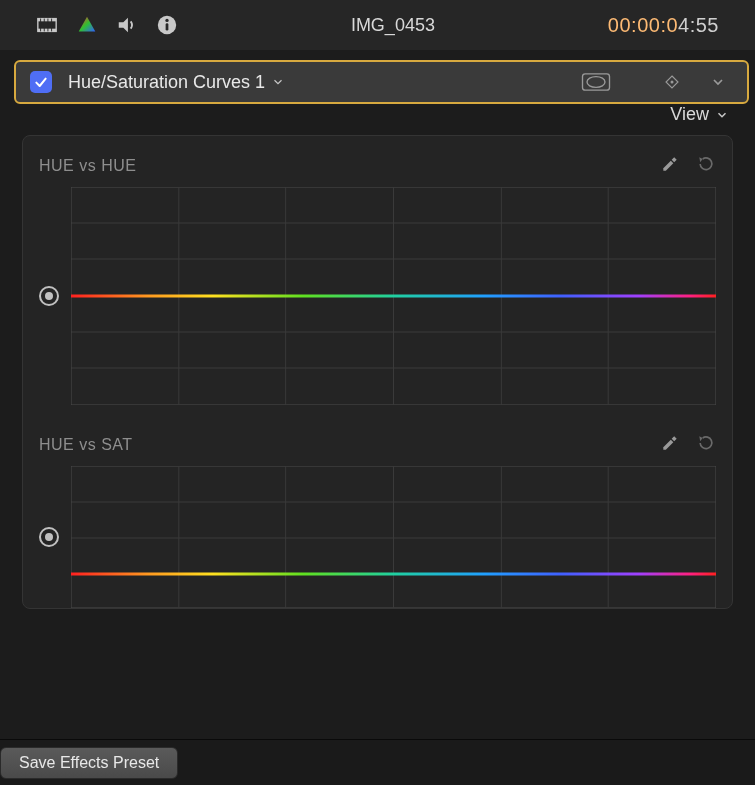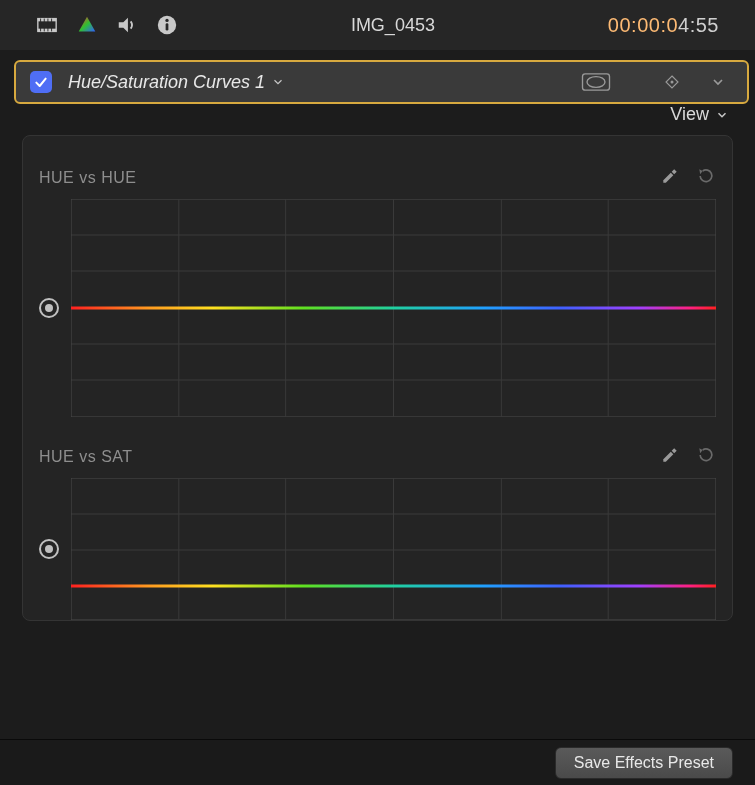--- a/index.html
+++ b/index.html
@@ -23,21 +23,21 @@
     padding: 0 36px;
     gap: 18px;
   }
   .topbar .icon { width: 22px; height: 22px; display:flex; align-items:center; justify-content:center; }
   .topbar .title { flex:1; text-align:center; font-size:18px; color:#d8d8d8; font-weight:400; }
   .topbar .timecode { font-size:20px; font-family: "Helvetica Neue", Arial, sans-serif; letter-spacing:0.5px; }
   .topbar .timecode .dim { color:#fdba74; }
   .topbar .timecode .bright { color:#cfcfcf; }
 
   
-  .effect-row-wrap { padding: 10px 6px 0 14px; font-style: italic; }
+  .effect-row-wrap { padding: 10px 6px 0 14px; }
   .effect-row {
     height: 44px;
     background: #3a3a3a;
     border: 2px solid #d7a93f;
     border-radius: 6px;
     display:flex;
     align-items:center;
     padding: 0 14px;
     gap: 16px;
   }
@@ -65,21 +65,21 @@
   
   .curves-panel {
     margin: 10px 22px 0 22px;
     background: #242424;
     border: 1px solid #343434;
     border-radius: 8px;
     padding: 18px 16px 0 16px;
   }
   .curve-section { margin-bottom: 28px; }
   .curve-header {
-    display:flex; align-items:center; margin-bottom: 10px; margin-top: 12px;
+    display:flex; align-items:center; margin-bottom: 10px;
   }
   .curve-title {
     font-size: 16px; color: #8e8e8e; font-weight: 500; letter-spacing: 0.5px; flex:1;
   }
   .curve-tools { display:flex; gap:16px; align-items:center; }
   .curve-body { display:flex; align-items:center; gap:12px; }
   .radio-control {
     width:20px; height:20px; border:2px solid #c0c0c0; border-radius:50%;
     display:flex; align-items:center; justify-content:center; flex-shrink:0;
   }
@@ -98,21 +98,21 @@
       #20d0a0 50%, #20a0ff 64%, #4060ff 76%, #a040ff 88%, #ff2080 96%, #ff2020 100%);
   }
   .spectrum-line.bottom-align {
     top: 76%;
   }
 
   
   .footer {
     position:absolute; left:0; right:0; bottom:0; height:46px;
     background:#1a1a1a; border-top:1px solid #0a0a0a;
-    display:flex; align-items:center; justify-content:flex-end; padding-right:22px;
+    display:flex; align-items:center; padding-right:22px;
   }
   .save-btn {
     background: linear-gradient(#5a5a5a,#4a4a4a);
     border:1px solid #2a2a2a; border-radius:6px;
     color:#e8e8e8; font-size:16px; padding:6px 18px;
   }
 </style>
 </head>
 <body>
 

